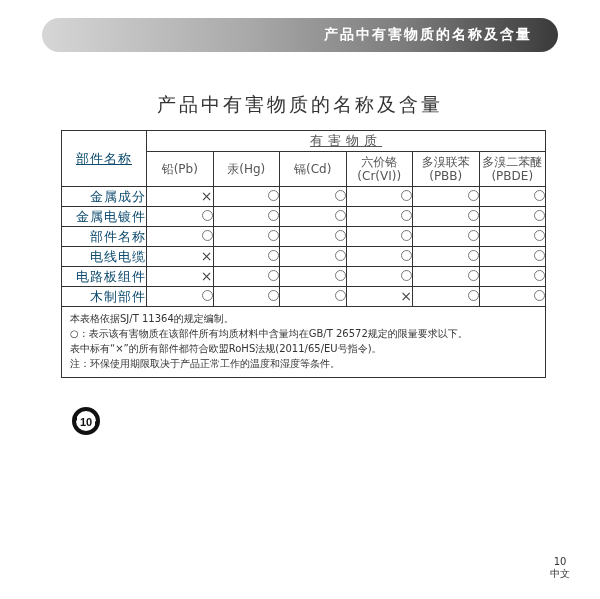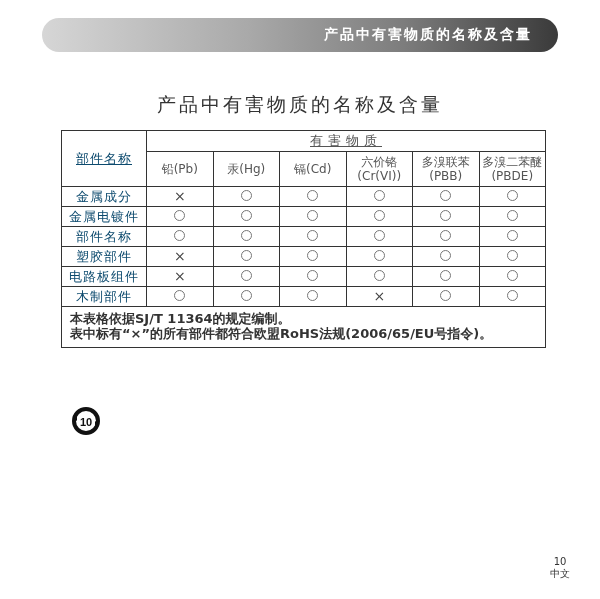--- a/index.html
+++ b/index.html
@@ -10,28 +10,28 @@
   .banner-title { position:absolute; right:26px; top:8px; color:#ffffff; font-size:14px; font-weight:bold;
                   letter-spacing:2px; }
   .page-title { position:absolute; left:0; width:600px; top:92px; text-align:center; font-size:19px;
                 letter-spacing:3px; color:#333; }
   .table-wrap { position:absolute; left:61px; top:130px; width:485px; }
   table { border-collapse:collapse; width:485px; table-layout:fixed; }
   td, th { border:1.5px solid #333; text-align:center; font-weight:normal; color:#555; padding:0;
            font-size:12px; line-height:14px; }
   .h1 td, .h1 th { height:20px;text-decoration:underline; }
   .h2 th { height:34px;margin-top:12px; }
-  tbody td { height:19px; }
+  tbody td { height:19px;text-align:right; }
   .col-part { width:84px; }
   .part-name { font-size:13px; color:#0c4a6e; letter-spacing:1px; }
   .group-title { letter-spacing:5px; font-size:13px; }
   .sym-o { display:inline-block; width:9px; height:9px; border:1px solid #777; border-radius:50%; }
   .sym-x { font-size:14px; color:#444; }
   .notes { border:1.5px solid #333; border-top:none; width:482px; padding:4px 0 6px 8px; box-sizing:border-box; width:485px; }
-  .note { font-size:13px; line-height:15px; color:#333; white-space:nowrap;font-weight:bold; }
+  .note { font-size:10px; line-height:15px; color:#333; white-space:nowrap; }
   .eco-logo { position:absolute; left:70px; top:405px; width:32px; height:32px; }
   .footer { position:absolute; right:30px; top:556px; text-align:center; font-size:10px; line-height:12px; color:#333; }
 </style>
 </head>
 <body>
 
 <div class="banner">
   <span class="banner-title">产品中有害物质的名称及含量</span>
 </div>
 
@@ -90,21 +90,21 @@
         <tr>
           <td class="part-name">部件名称</td>
           <td><span class="sym-o"></span></td>
           <td><span class="sym-o"></span></td>
           <td><span class="sym-o"></span></td>
           <td><span class="sym-o"></span></td>
           <td><span class="sym-o"></span></td>
           <td><span class="sym-o"></span></td>
         </tr>
         <tr>
-          <td class="part-name">塑胶部件</td>
+          <td class="part-name">电线电缆</td>
           <td><span class="sym-x">×</span></td>
           <td><span class="sym-o"></span></td>
           <td><span class="sym-o"></span></td>
           <td><span class="sym-o"></span></td>
           <td><span class="sym-o"></span></td>
           <td><span class="sym-o"></span></td>
         </tr>
         <tr>
           <td class="part-name">电路板组件</td>
           <td><span class="sym-x">×</span></td>
@@ -120,21 +120,23 @@
           <td><span class="sym-o"></span></td>
           <td><span class="sym-o"></span></td>
           <td><span class="sym-x">×</span></td>
           <td><span class="sym-o"></span></td>
           <td><span class="sym-o"></span></td>
         </tr>
       </tbody>
   </table>
   <div class="notes" id="notes">
       <div class="note">本表格依据SJ/T 11364的规定编制。</div>
-      <div class="note">表中标有“×”的所有部件都符合欧盟RoHS法规(2006/65/EU号指令)。</div>
+      <div class="note">○：表示该有害物质在该部件所有均质材料中含量均在GB/T 26572规定的限量要求以下。</div>
+      <div class="note">表中标有“×”的所有部件都符合欧盟RoHS法规(2011/65/EU号指令)。</div>
+      <div class="note">注：环保使用期限取决于产品正常工作的温度和湿度等条件。</div>
     </div>
 </div>
 
 <div class="eco-logo">
   <svg width="32" height="32" viewBox="0 0 32 32">
     <circle cx="16" cy="16" r="12" fill="none" stroke="#111" stroke-width="4"></circle>
     <path d="M3 13 L7 10 L7 16 Z" fill="#111"></path>
     <path d="M29 19 L25 22 L25 16 Z" fill="#111"></path>
     <text x="16" y="20.5" text-anchor="middle" font-size="11" font-weight="bold" fill="#111" font-family="Liberation Sans, sans-serif">10</text>
   </svg>

